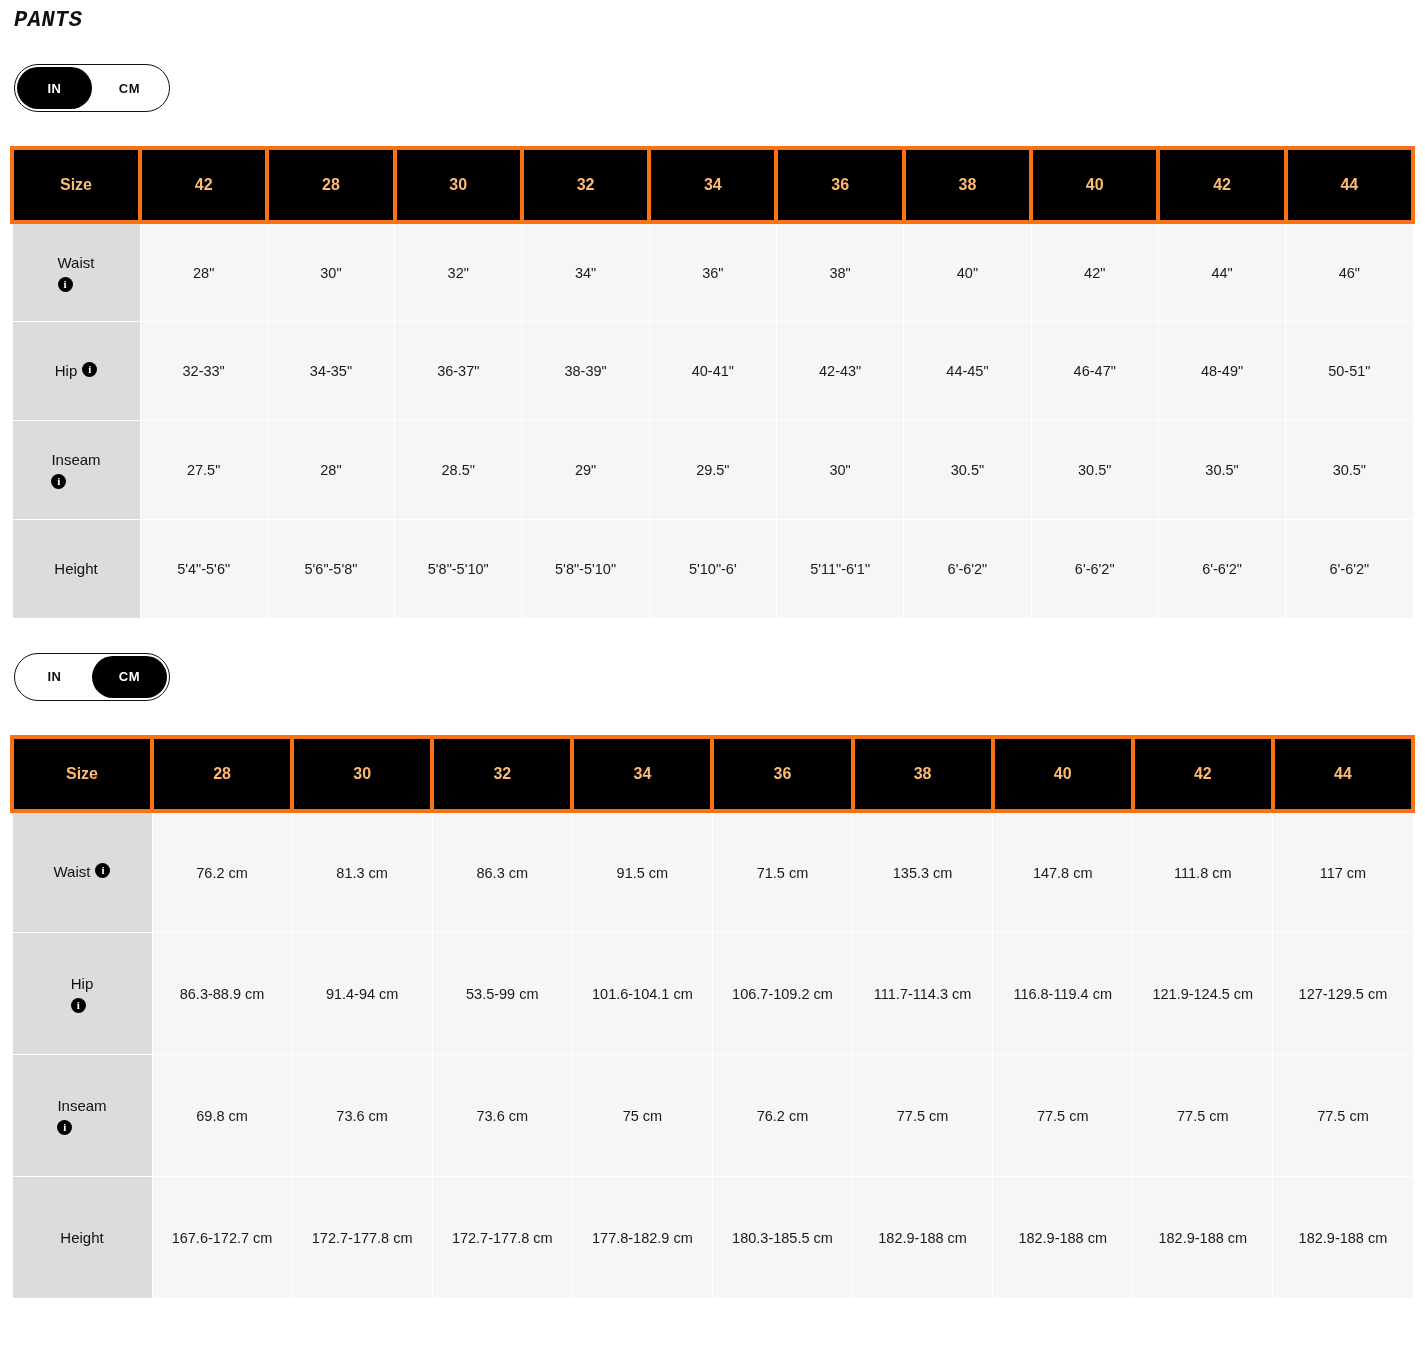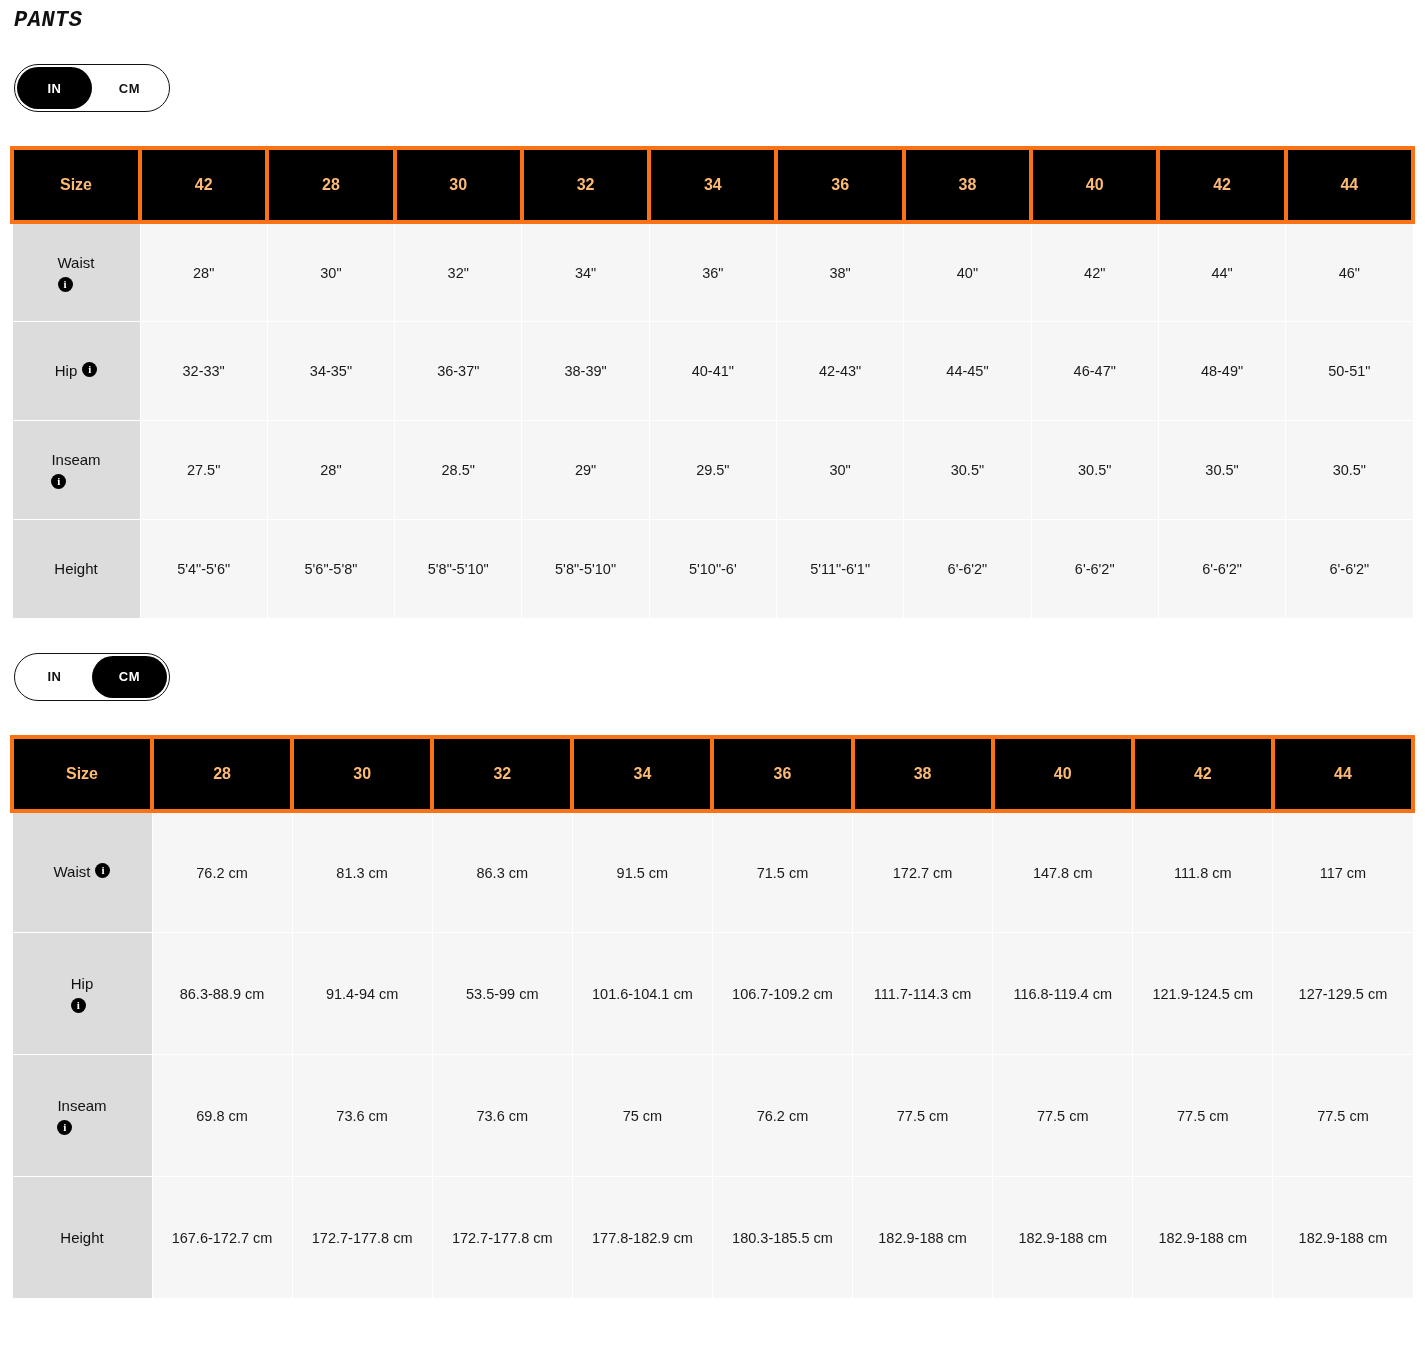--- a/index.html
+++ b/index.html
@@ -250,21 +250,21 @@
           <span class="rowhead-inner">
             <span>Waist</span>
             <span class="info-icon">i</span>
           </span>
         </td>
         <td>76.2 cm</td>
         <td>81.3 cm</td>
         <td>86.3 cm</td>
         <td>91.5 cm</td>
         <td>71.5 cm</td>
-        <td>172.7 cm</td>
+        <td>135.3 cm</td>
         <td>147.8 cm</td>
         <td>111.8 cm</td>
         <td>117 cm</td>
       </tr>
       <tr>
         <td class="rowhead">
           <span class="rowhead-inner stacked">
             <span>Hip</span>
             <span class="info-icon">i</span>
           </span>

